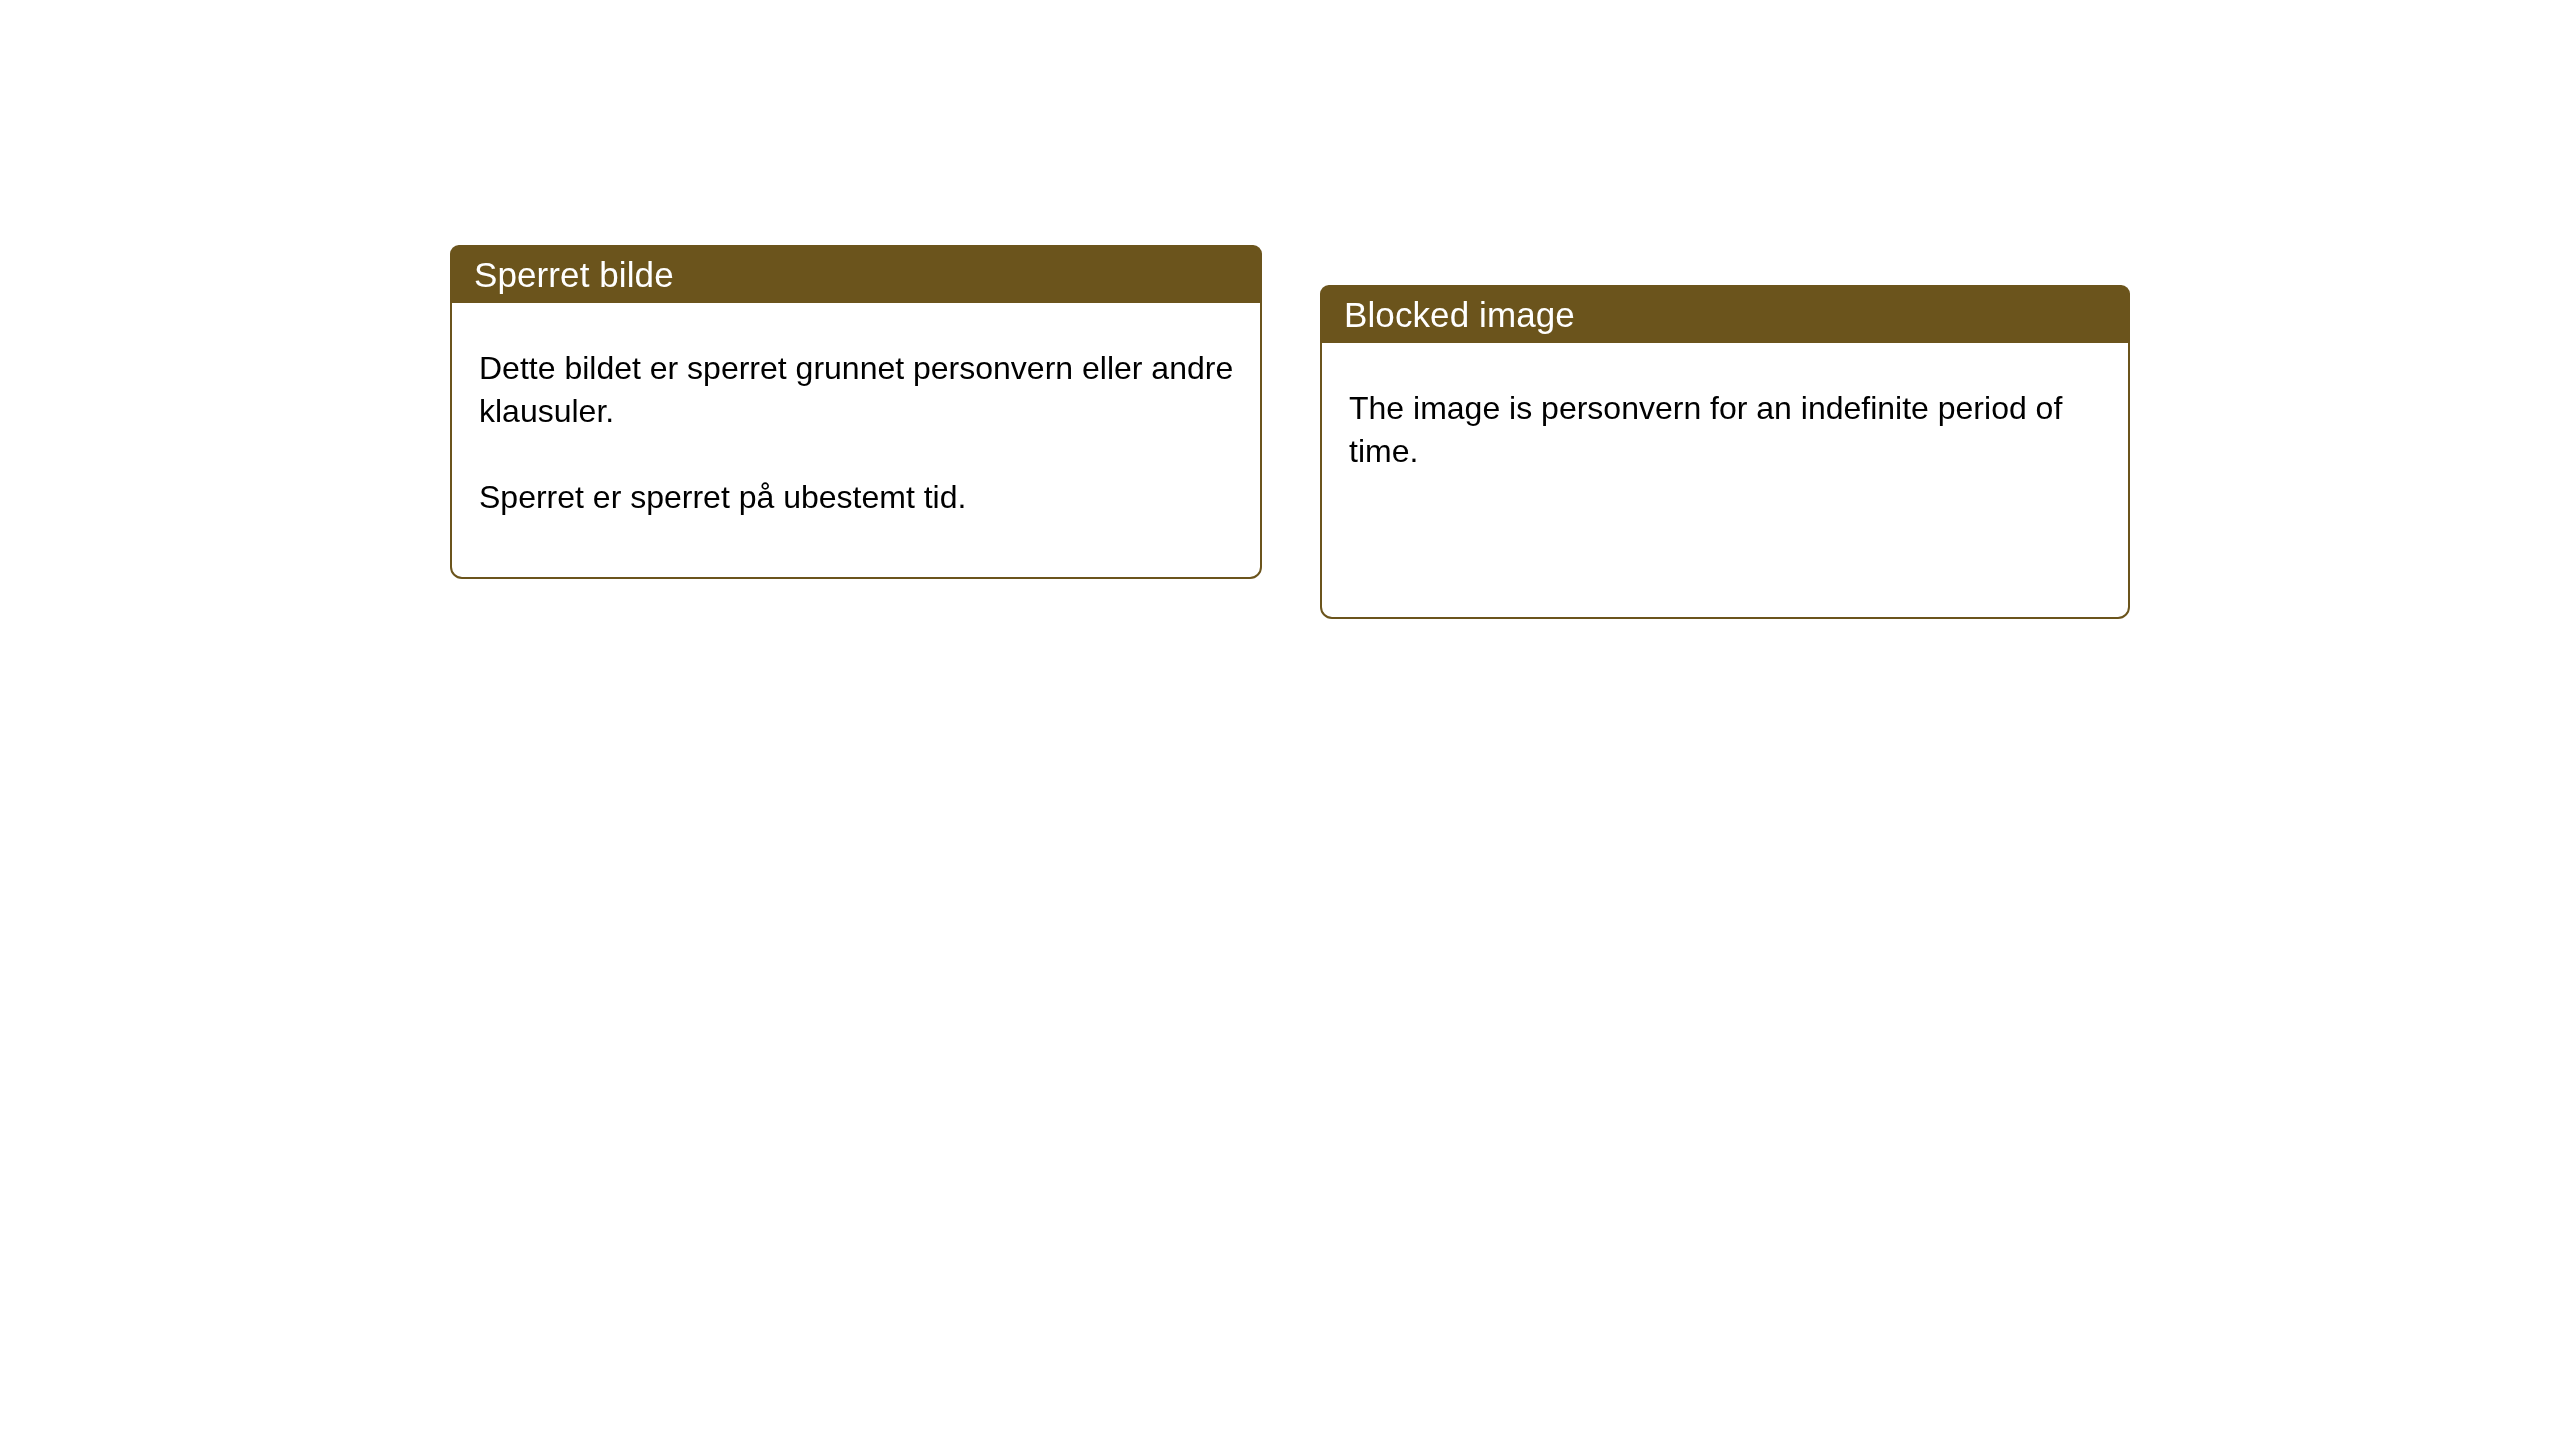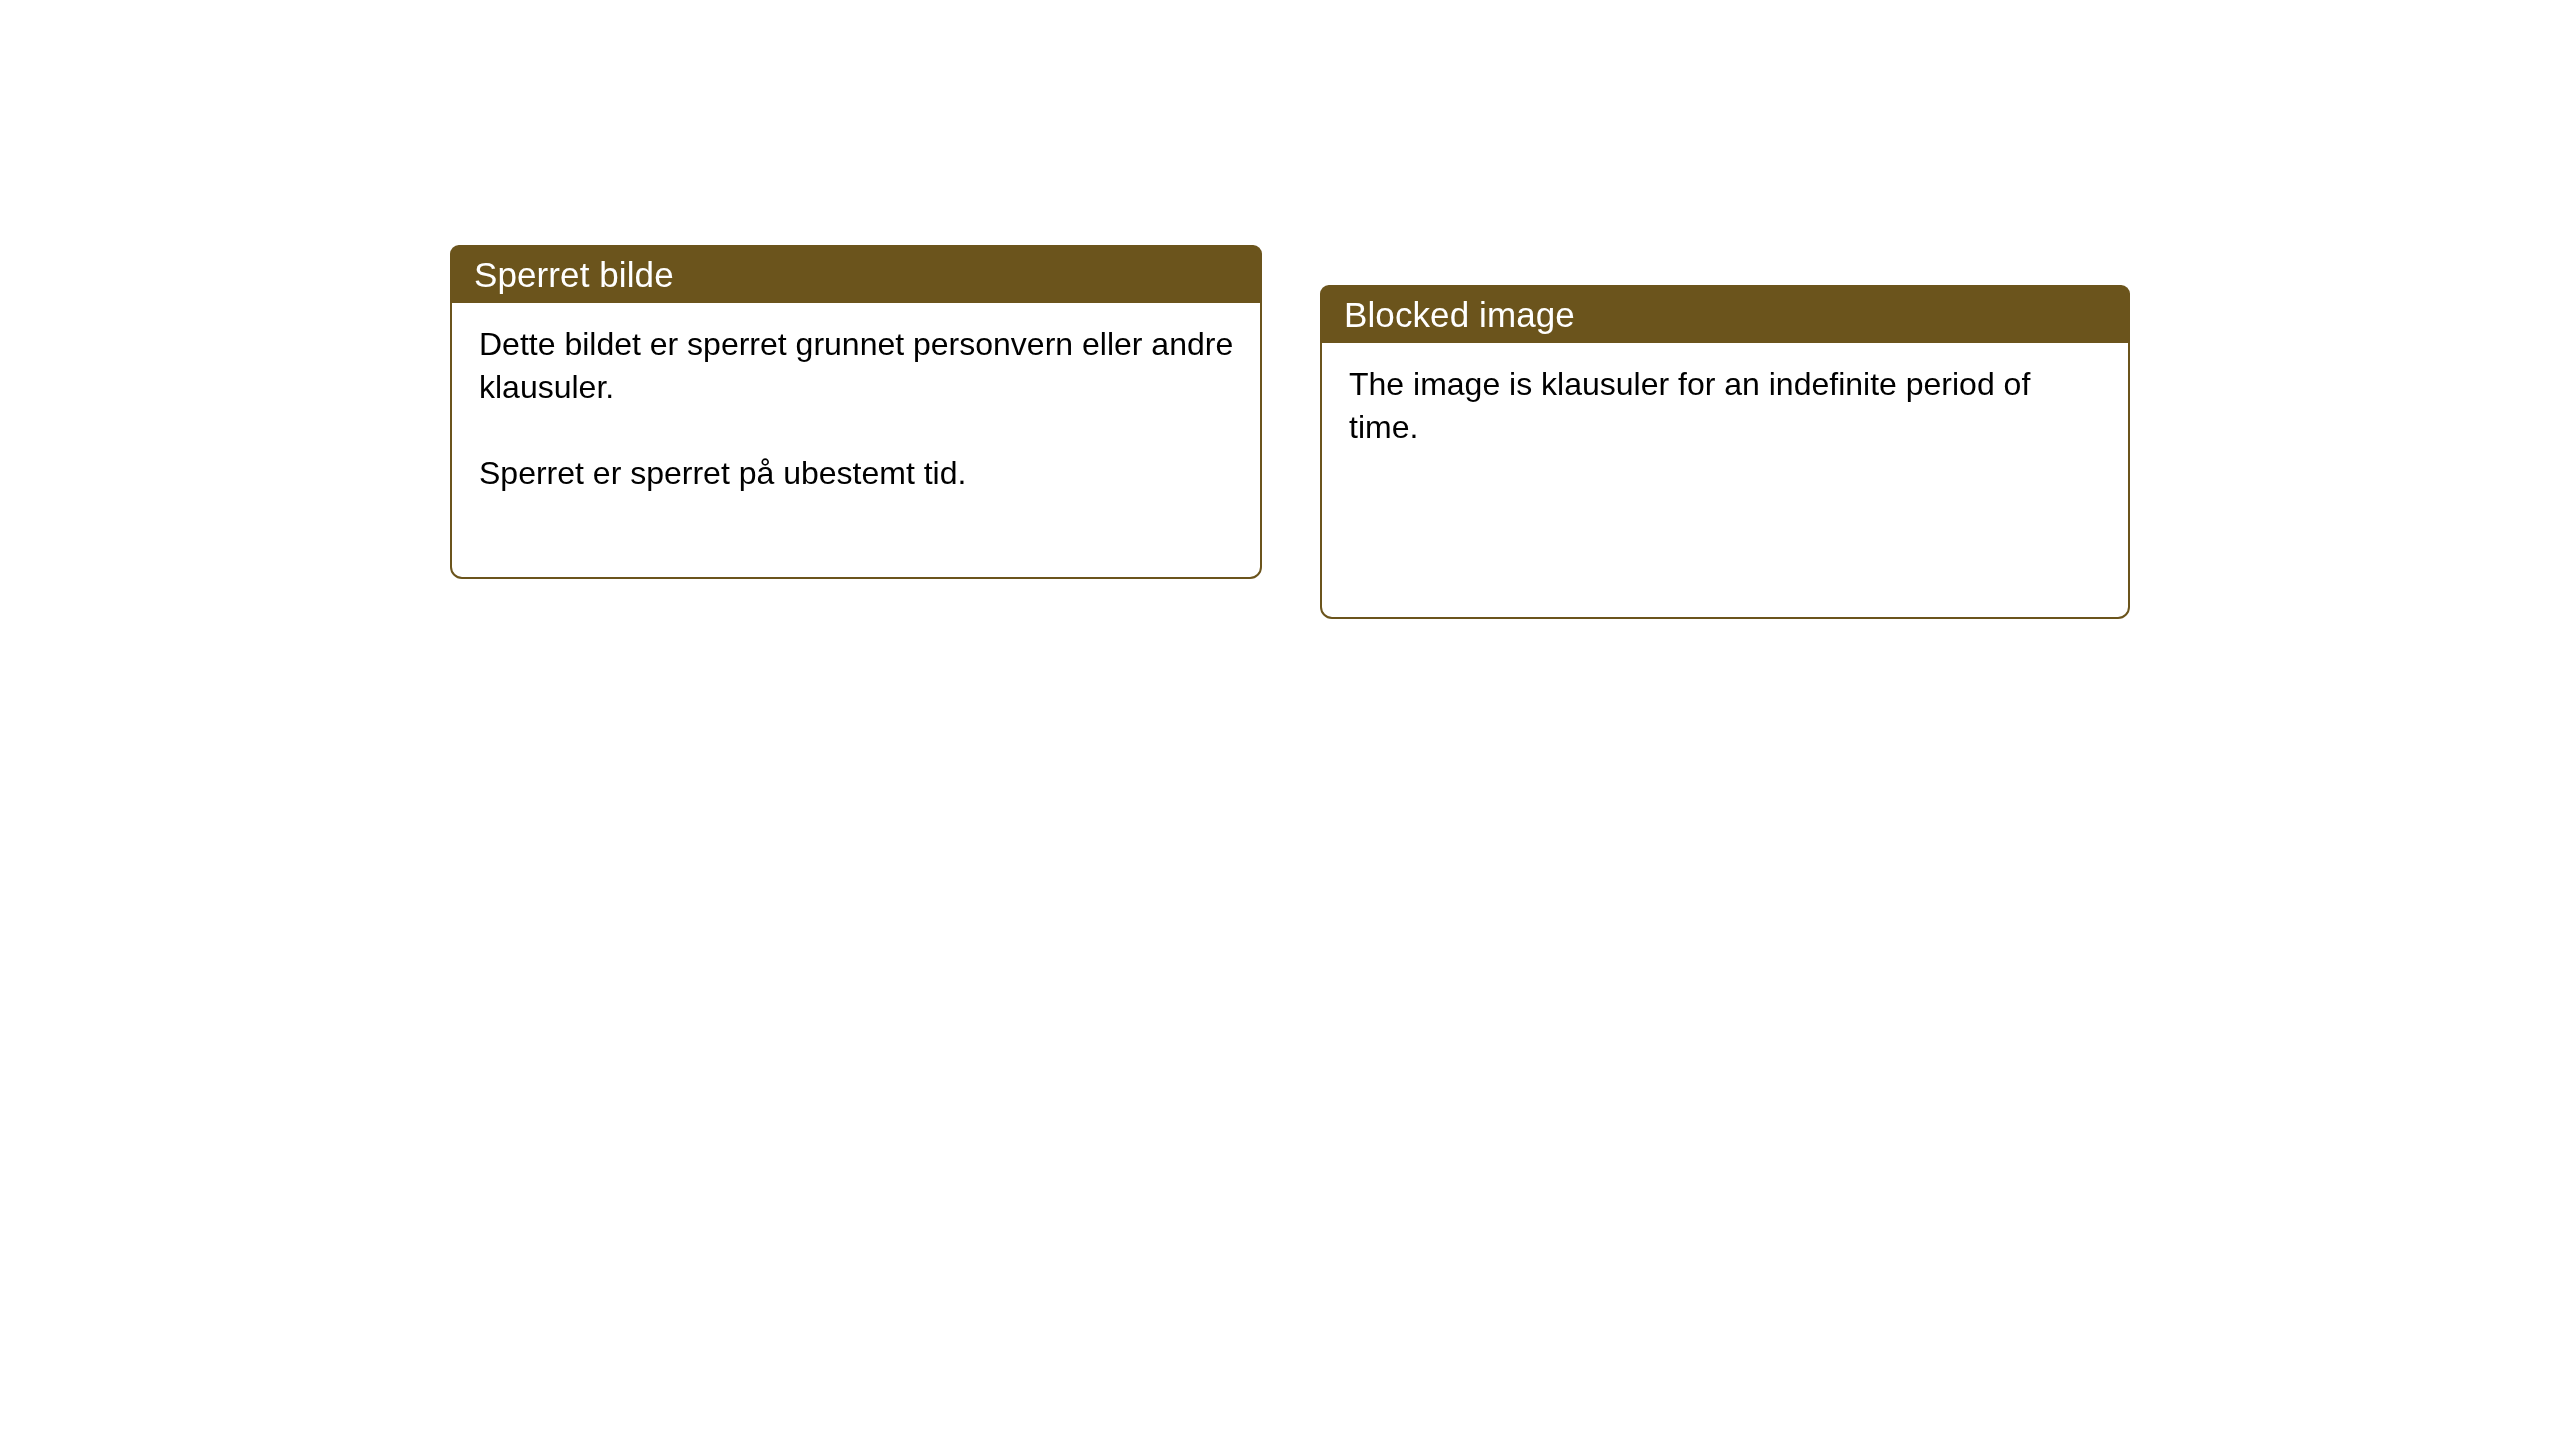--- a/index.html
+++ b/index.html
@@ -33,20 +33,21 @@
     gap: 58px;
   }
 
   .notice-card {
     background: #ffffff;
     border: 2px solid #6b541c;
     border-radius: 12px;
     box-sizing: border-box;
     display: flex;
     flex-direction: column;
+    gap: 24px;
   }
 
   .card-no {
     width: 812px;
     min-height: 334px;
   }
 
   .card-en {
     width: 810px;
     min-height: 334px;
@@ -103,18 +104,18 @@
         <p>Dette bildet er sperret grunnet personvern eller andre klausuler.</p>
         <p>Sperret er sperret på ubestemt tid.</p>
       </div>
     </section>
 
     <section class="notice-card card-en">
       <div class="card-header">
         <h2 class="card-title">Blocked image</h2>
       </div>
       <div class="card-body">
-        <p>The image is klausuler for an indefinite period of time.</p>
+        <p>The image is personvern for an indefinite period of time.</p>
       </div>
     </section>
 
   </div>
 </div>
 
 </body></html>

